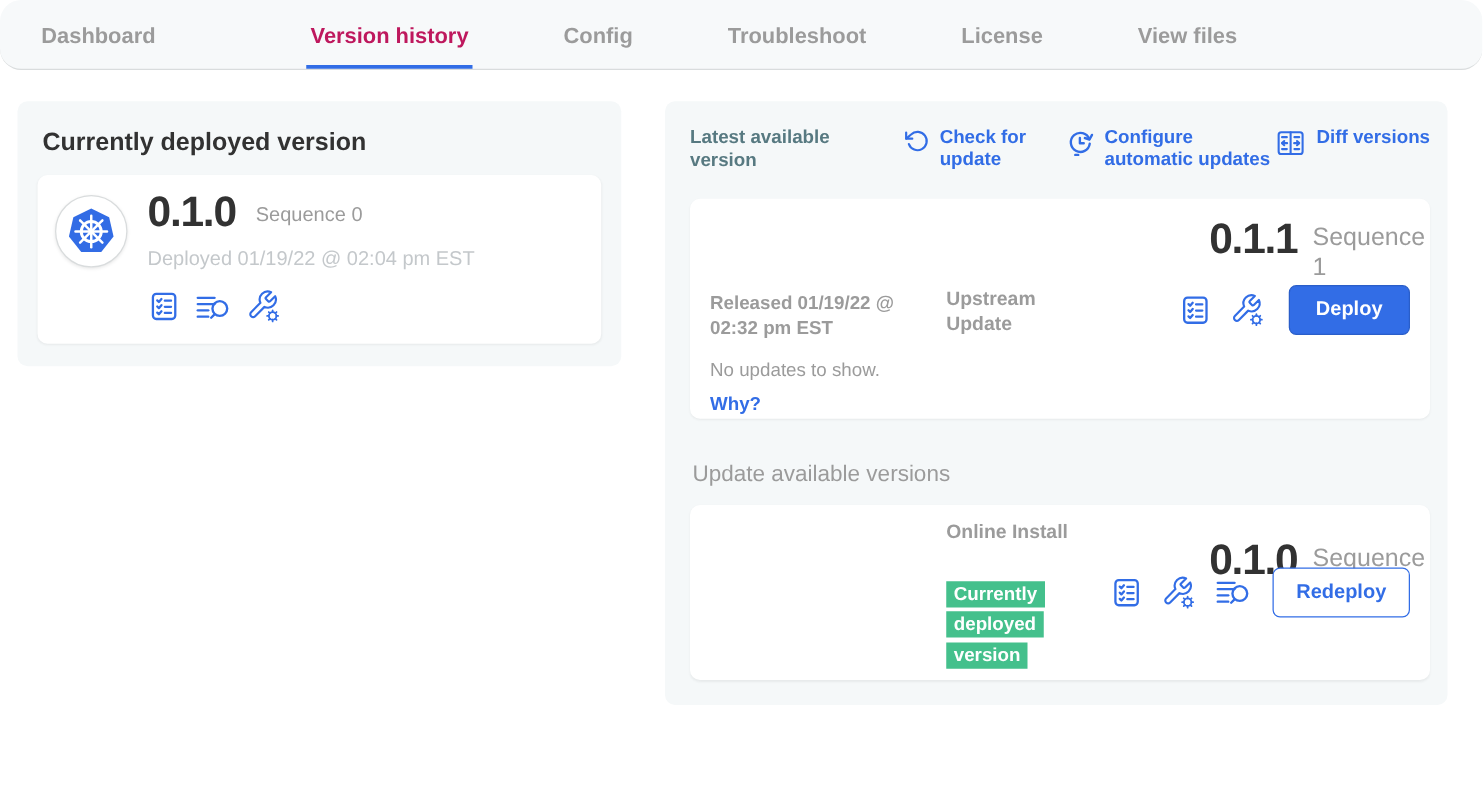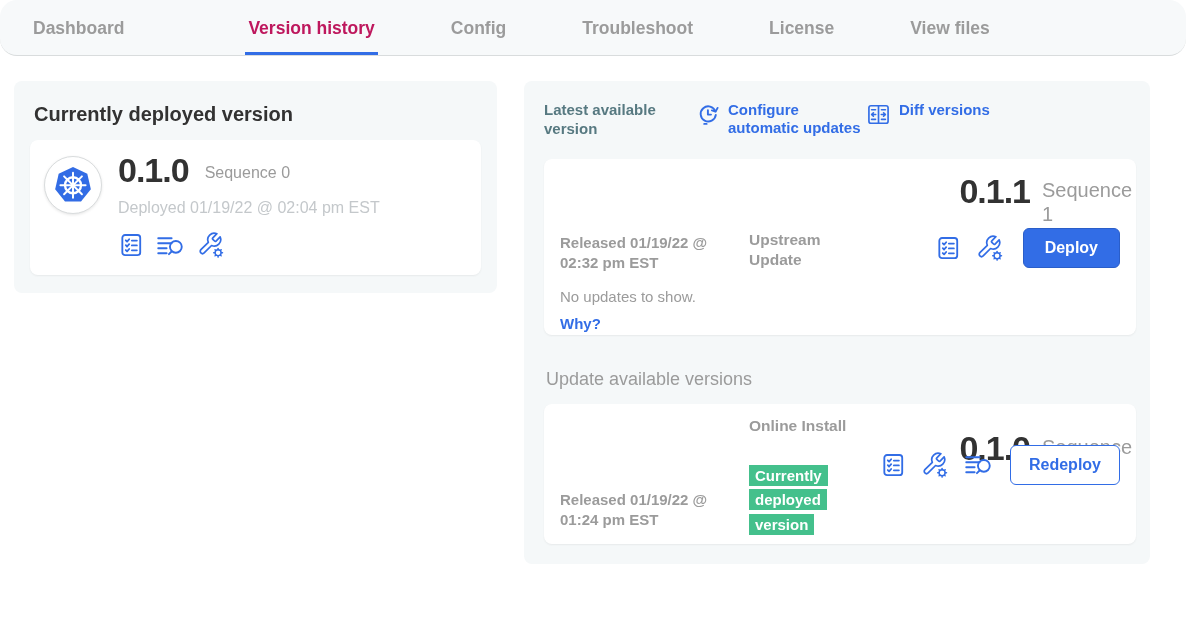--- a/index.html
+++ b/index.html
@@ -15,21 +15,21 @@
   .tabs-row { display:flex; align-items:flex-start; }
   .tab {
     color:#9b9b9b; font-size:17.5px; font-weight:600;
     margin-right:70px; padding:2px 3px 13px 3px; cursor:pointer; white-space:nowrap;
   }
   .tab.active { color:#be185d; border-bottom:3px solid #326DE6;margin-left:48px; }
   .tabs-row2 { padding:10px 0 14px 18px; }
   .tabs-row2 .tab { padding-bottom:0; }
 
   
-  .main { display:flex; align-items:flex-start; gap:27px; padding:25px 16px 0 14px; }
+  .main { display:flex; align-items:flex-start; gap:35px; padding:25px 16px 0 14px; }
   .panel { background:#f5f8f9; border-radius:8px; }
 
   
   .left-panel { width:483px; padding:20px 16px 18px; }
   .left-title { font-size:20px; font-weight:bold; color:#323232; margin:2px 0 14px 4px; }
   .deployed-card {
     background:#fff; border-radius:8px; padding:12px 16px 16px 14px;
     display:flex; gap:16px; box-shadow:0 1px 2px rgba(50,50,50,.07);
   }
   .k8s-circle {
@@ -66,21 +66,21 @@
   .source-col { position:absolute; left:205px; width:125px; color:#9b9b9b; font-weight:bold; font-size:15.5px; line-height:1.3; }
   .src-latest { top:71px; }
   .src-other { top:12px; }
   .badge-wrap { position:absolute; left:205px; top:60px; width:86px; line-height:1.55; }
   .badge {
     background:#44C08C; color:#fff; font-weight:bold; font-size:15px;
     padding:2px 6px; -webkit-box-decoration-break:clone; box-decoration-break:clone;
   }
   .actions { position:absolute; right:16px; display:flex; align-items:center; gap:15px; color:#326DE6; }
   .act-latest { top:69px; }
-  .act-other { top:41px; }
+  .act-other { top:50px; }
   .btn-primary {
     background:#326DE6; color:#fff; border:1px solid #2a5ec9; border-radius:6px;
     font-family:inherit; font-size:16px; font-weight:bold;
     padding:10px 21px; cursor:pointer; margin-left:4px;
   }
   .btn-outline {
     background:#fff; color:#326DE6; border:1.5px solid #326DE6; border-radius:6px;
     font-family:inherit; font-size:16px; font-weight:bold;
     padding:10px 18px; cursor:pointer; margin-left:2px;
   }
@@ -221,20 +221,28 @@
             </span>
         </div>
       </div>
     </div>
   </section>
 
   <section class="panel right-panel">
 
     <div class="right-header">
       <div class="right-title">Latest available version</div>
+      <div class="hlink hlink-1">
+        <span class="icon">
+            <svg class="ic" width="21" height="21">
+              <use href="#ic-refresh"></use>
+            </svg>
+          </span>
+        <span>Check for update</span>
+      </div>
       <div class="hlink hlink-2">
         <span class="icon">
             <svg class="ic" width="24" height="24">
               <use href="#ic-schedule"></use>
             </svg>
           </span>
         <span>Configure automatic updates</span>
       </div>
       <div class="hlink hlink-3">
         <span class="icon">
@@ -270,21 +278,20 @@
       </div>
     </div>
 
     <div class="other-title">Update available versions</div>
 
     <div class="version-card card-other">
       <div class="vrow" style="margin-top:12px;">
         <span class="version-num">0.1.0</span>
         <span class="vseq">Sequence 0</span>
       </div>
-      <div class="released">Released 01/19/22 @ 01:24 pm EST</div>
       <div class="source-col src-other">Online Install</div>
       <div class="badge-wrap">
         <span class="badge">Currently deployed version</span>
       </div>
       <div class="actions act-other">
         <span class="icon">
             <svg class="ic" width="26" height="26">
               <use href="#ic-checklist"></use>
             </svg>
           </span>

